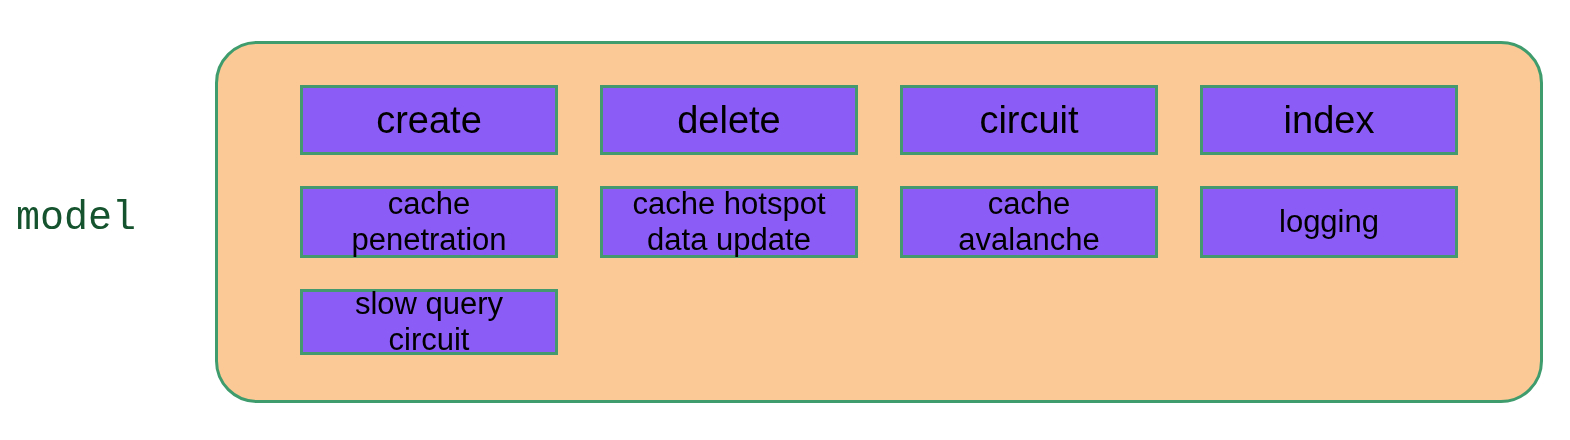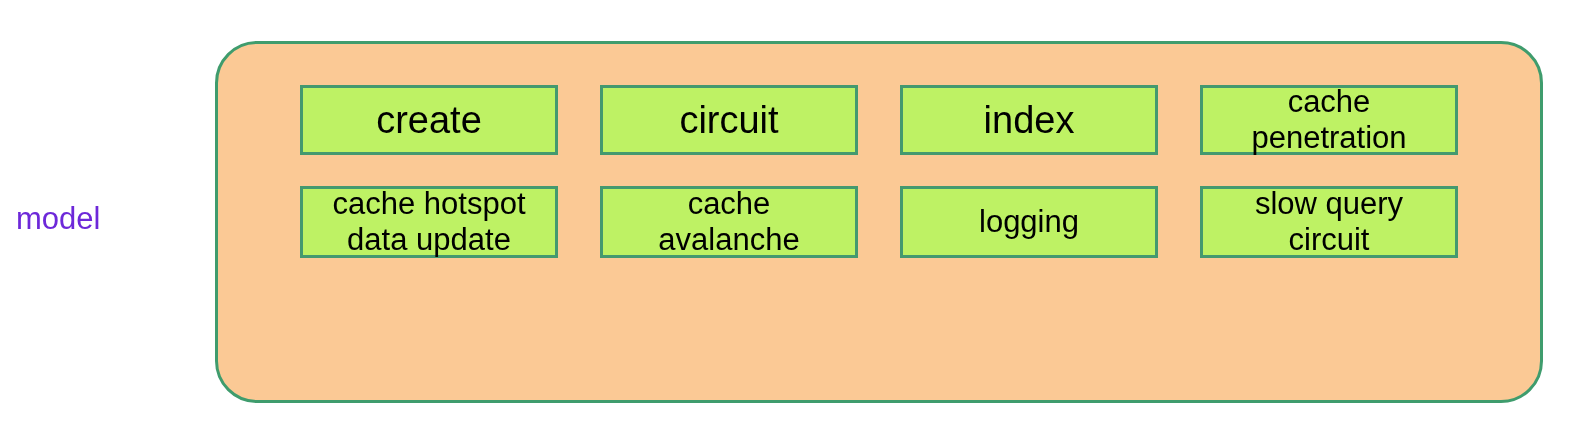--- a/index.html
+++ b/index.html
@@ -20,24 +20,25 @@
     width: 1570px;
     height: 440px;
   }
 
   
   .side-label {
     position: absolute;
     left: 16px;
     top: 196px;
     width: 180px;
-    font-size: 31px;
+    font-size: 40px;
     line-height: 46px;
-    color: #6d28d9;
+    color: #14532d;
     white-space: nowrap;
+    font-family: Liberation Mono, monospace;
   }
 
   
   .group-container {
     position: absolute;
     left: 215px;
     top: 41px;
     width: 1328px;
     height: 362px;
     background: #fbc995;
@@ -55,21 +56,21 @@
     height: 271px;
     display: grid;
     grid-template-columns: repeat(4, 258px);
     grid-template-rows: 70px 72px 66px;
     column-gap: 42px;
     row-gap: 31px;
   }
   
 
   .node-box {
-    background: #bef264;
+    background: #8b5cf6;
     border: 3px solid #44996f;
     box-sizing: border-box;
     display: flex;
     align-items: center;
     justify-content: center;
     text-align: center;
     font-size: 35px;
     line-height: 38px;
     color: #000000;
     padding: 0 22px;
@@ -89,20 +90,21 @@
 
 <div id="diagram-root">
 
   <div class="side-label">model</div>
 
   <div class="group-container"></div>
 
   <div class="node-grid">
 
     <div class="node-box operation">create</div>
+    <div class="node-box operation">delete</div>
     <div class="node-box operation">circuit</div>
     <div class="node-box operation">index</div>
 
     <div class="node-box concern">cache
 penetration</div>
     <div class="node-box concern">cache hotspot
 data update</div>
     <div class="node-box concern">cache
 avalanche</div>
 

